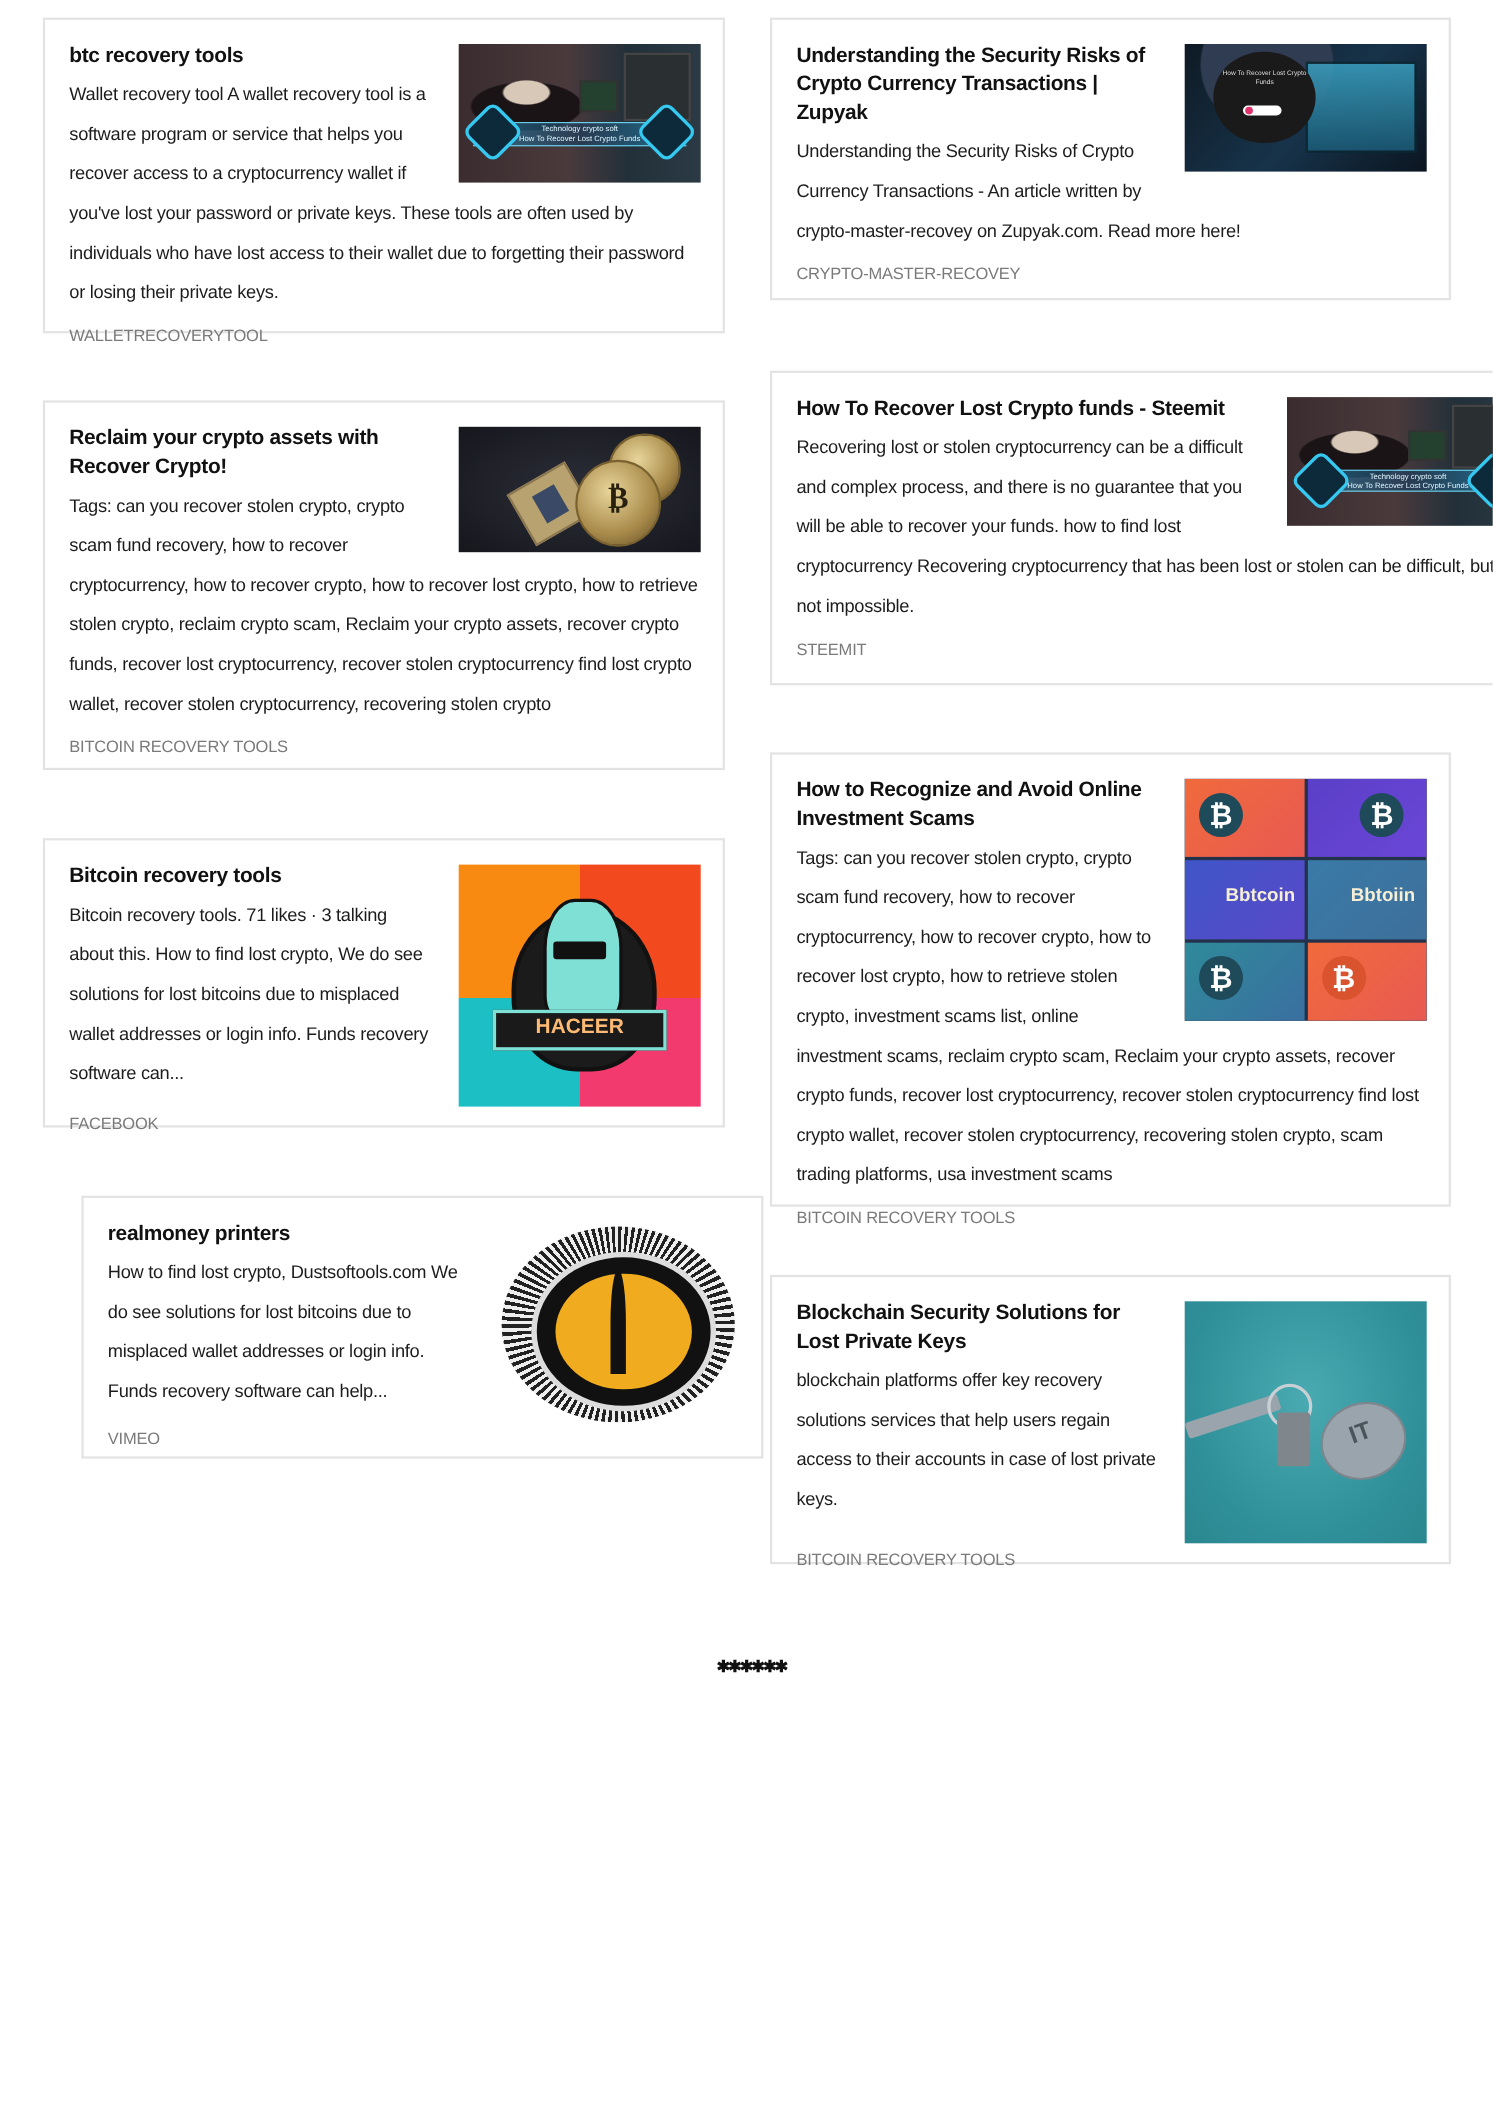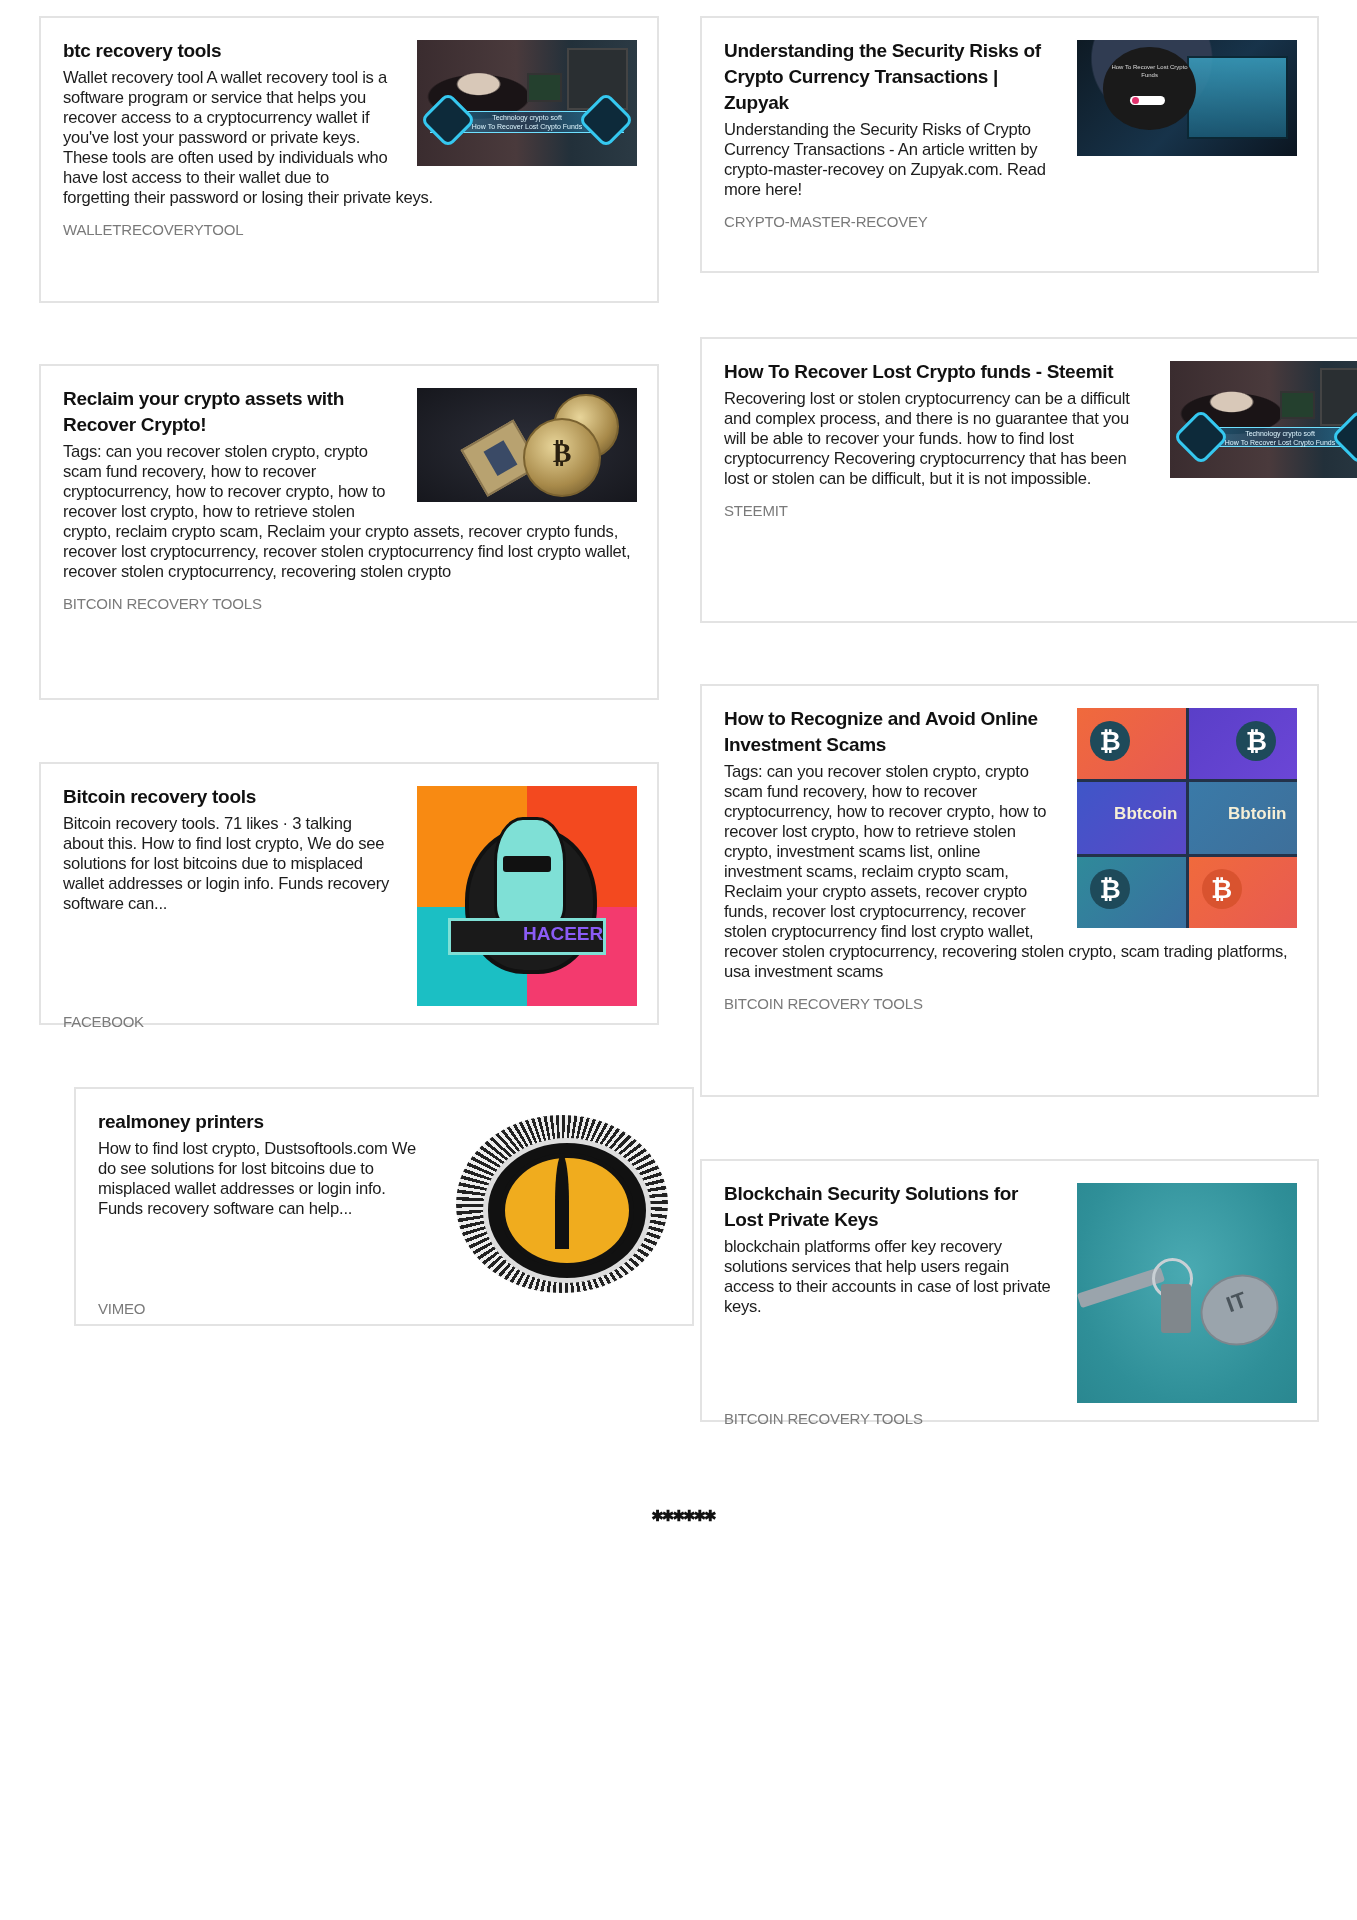--- a/index.html
+++ b/index.html
@@ -3,21 +3,21 @@
 <meta charset="utf-8">
 <style>
   html, body { margin:0; padding:0; background:#ffffff; }
   body { width:1357px; height:1920px; position:relative; overflow:hidden;
          font-family:"Liberation Sans", sans-serif; color:#1a1a1a; }
   .card { position:absolute; box-sizing:border-box; border:2px solid #e3e3e3;
           background:#fff; padding:20px 20px 18px 22px; }
   .card .thumb { float:right; width:220px; margin:2px 0 6px 22px; position:relative; overflow:hidden; }
   .card h3 { margin:0 0 4px 0; font-size:19px; line-height:26px; font-weight:bold; color:#111;
              letter-spacing:-0.3px; }
-  .card p { margin:0; font-size:16.6px; line-height:20px; color:#1c1c1c; letter-spacing:-0.25px; }
+  .card p { margin:0; font-size:16.6px; line-height:36px; color:#1c1c1c; letter-spacing:-0.25px; }
   .card .src { display:block; clear:both; margin-top:12px; font-size:15px; line-height:20px; color:#7a7a7a;
                text-transform:uppercase; letter-spacing:-0.2px; }
   .sep { position:absolute; left:646px; top:1506px; width:74px; text-align:center;
          font-size:15px; font-weight:bold; letter-spacing:-2px; color:#111; line-height:20px; }
 
   
   .img-hacker { height:126px; background:
       radial-gradient(ellipse at 28% 35%, #d8c8b8 0 9%, transparent 10%),
       radial-gradient(ellipse at 28% 45%, #1a1416 0 22%, transparent 23%),
       linear-gradient(90deg,#3a2c2f 0%,#4a3a3c 45%,#22303a 70%,#2b3a44 100%); }
@@ -56,21 +56,21 @@
   .img-coins .c2 b { position:absolute; left:0; right:0; top:22%; text-align:center; font-size:28px; color:#2a2010; font-family:"DejaVu Serif", serif; }
 
   .img-haceer { height:220px; background:
       conic-gradient(from 0deg at 50% 55%, #f3491f 0deg 90deg, #f33a6e 90deg 180deg, #1bbfc4 180deg 270deg, #f88a12 270deg 360deg); }
   .img-haceer .badge { position:absolute; left:22%; top:18%; width:56%; height:64%; border-radius:50% 50% 45% 45%;
       background:#1b1b1b; border:4px solid #111; }
   .img-haceer .face { position:absolute; left:35%; top:14%; width:30%; height:48%; background:#7fe0d6;
       border-radius:40% 40% 20% 20%; border:3px solid #111; }
   .img-haceer .glasses { position:absolute; left:39%; top:32%; width:22%; height:7%; background:#111; border-radius:3px; }
   .img-haceer .banner { position:absolute; left:14%; right:14%; top:60%; height:14%; background:#1a1a1a;
-      border:3px solid #7fe0d6; color:#8b5cf6; text-align:right; font-weight:bold; font-size:19px; line-height:26px; }
+      border:3px solid #7fe0d6; color:#fdba74; text-align:center; font-weight:bold; font-size:19px; line-height:26px; }
 
   .img-coin-bw { height:182px; background:#fff; }
   .img-coin-bw .ring { position:absolute; left:2%; top:2%; width:96%; height:98%; border-radius:50%;
       background:repeating-conic-gradient(#222 0 2deg, #eee 2deg 4deg); }
   .img-coin-bw .inner { position:absolute; left:14%; top:15%; width:72%; height:74%; border-radius:50%;
       background:#111; border:5px solid #ddd; }
   .img-coin-bw .gold { position:absolute; left:22%; top:23%; width:56%; height:58%; border-radius:50%;
       background:#f0ac1e; border:5px solid #111; }
   .img-coin-bw .spike { position:absolute; left:47%; top:24%; width:6%; height:52%; background:#111; border-radius:50% 50% 0 0; }
 

